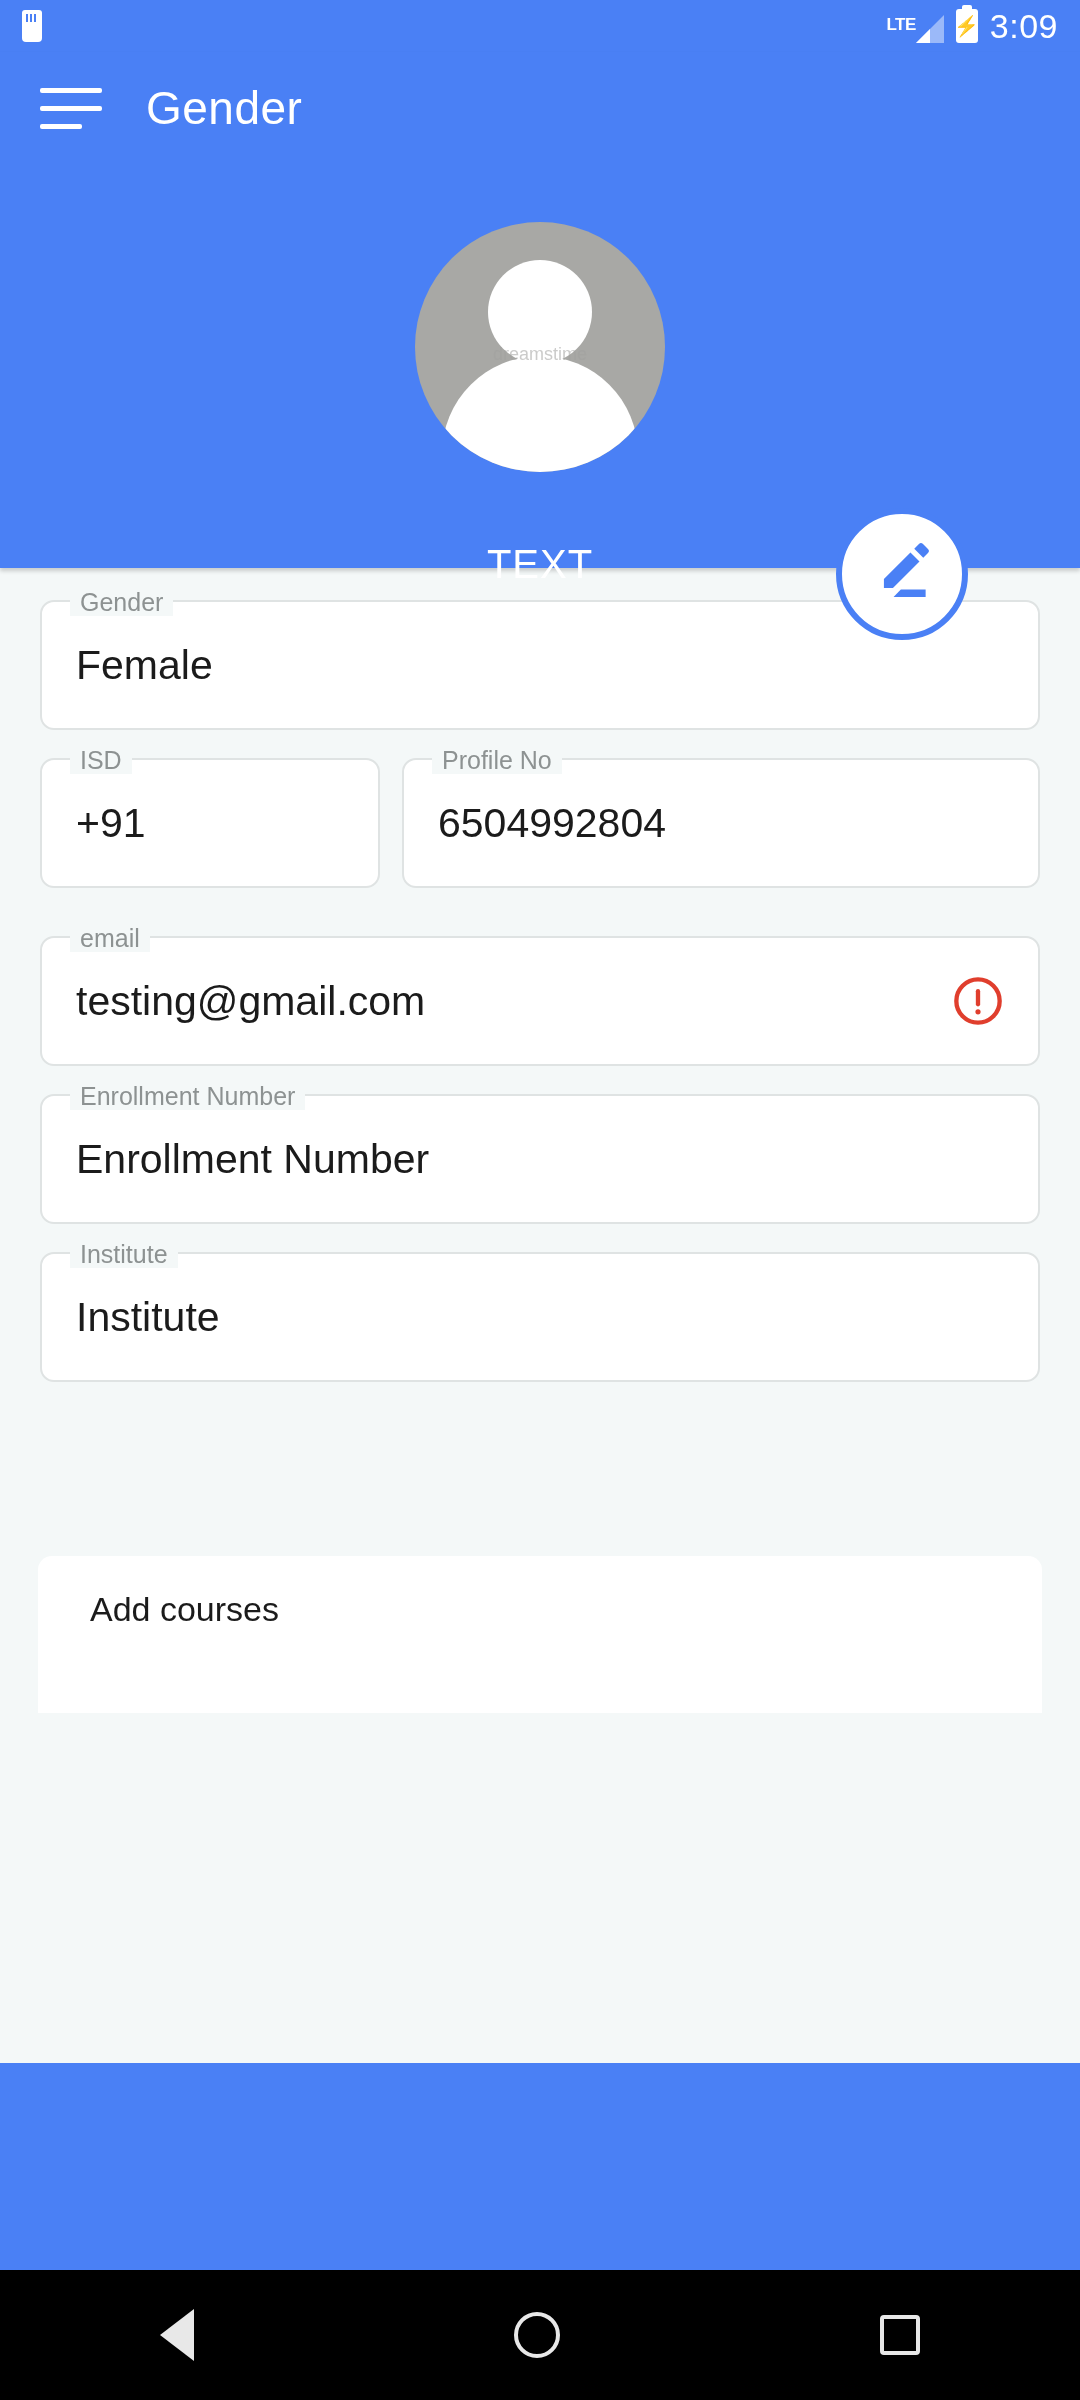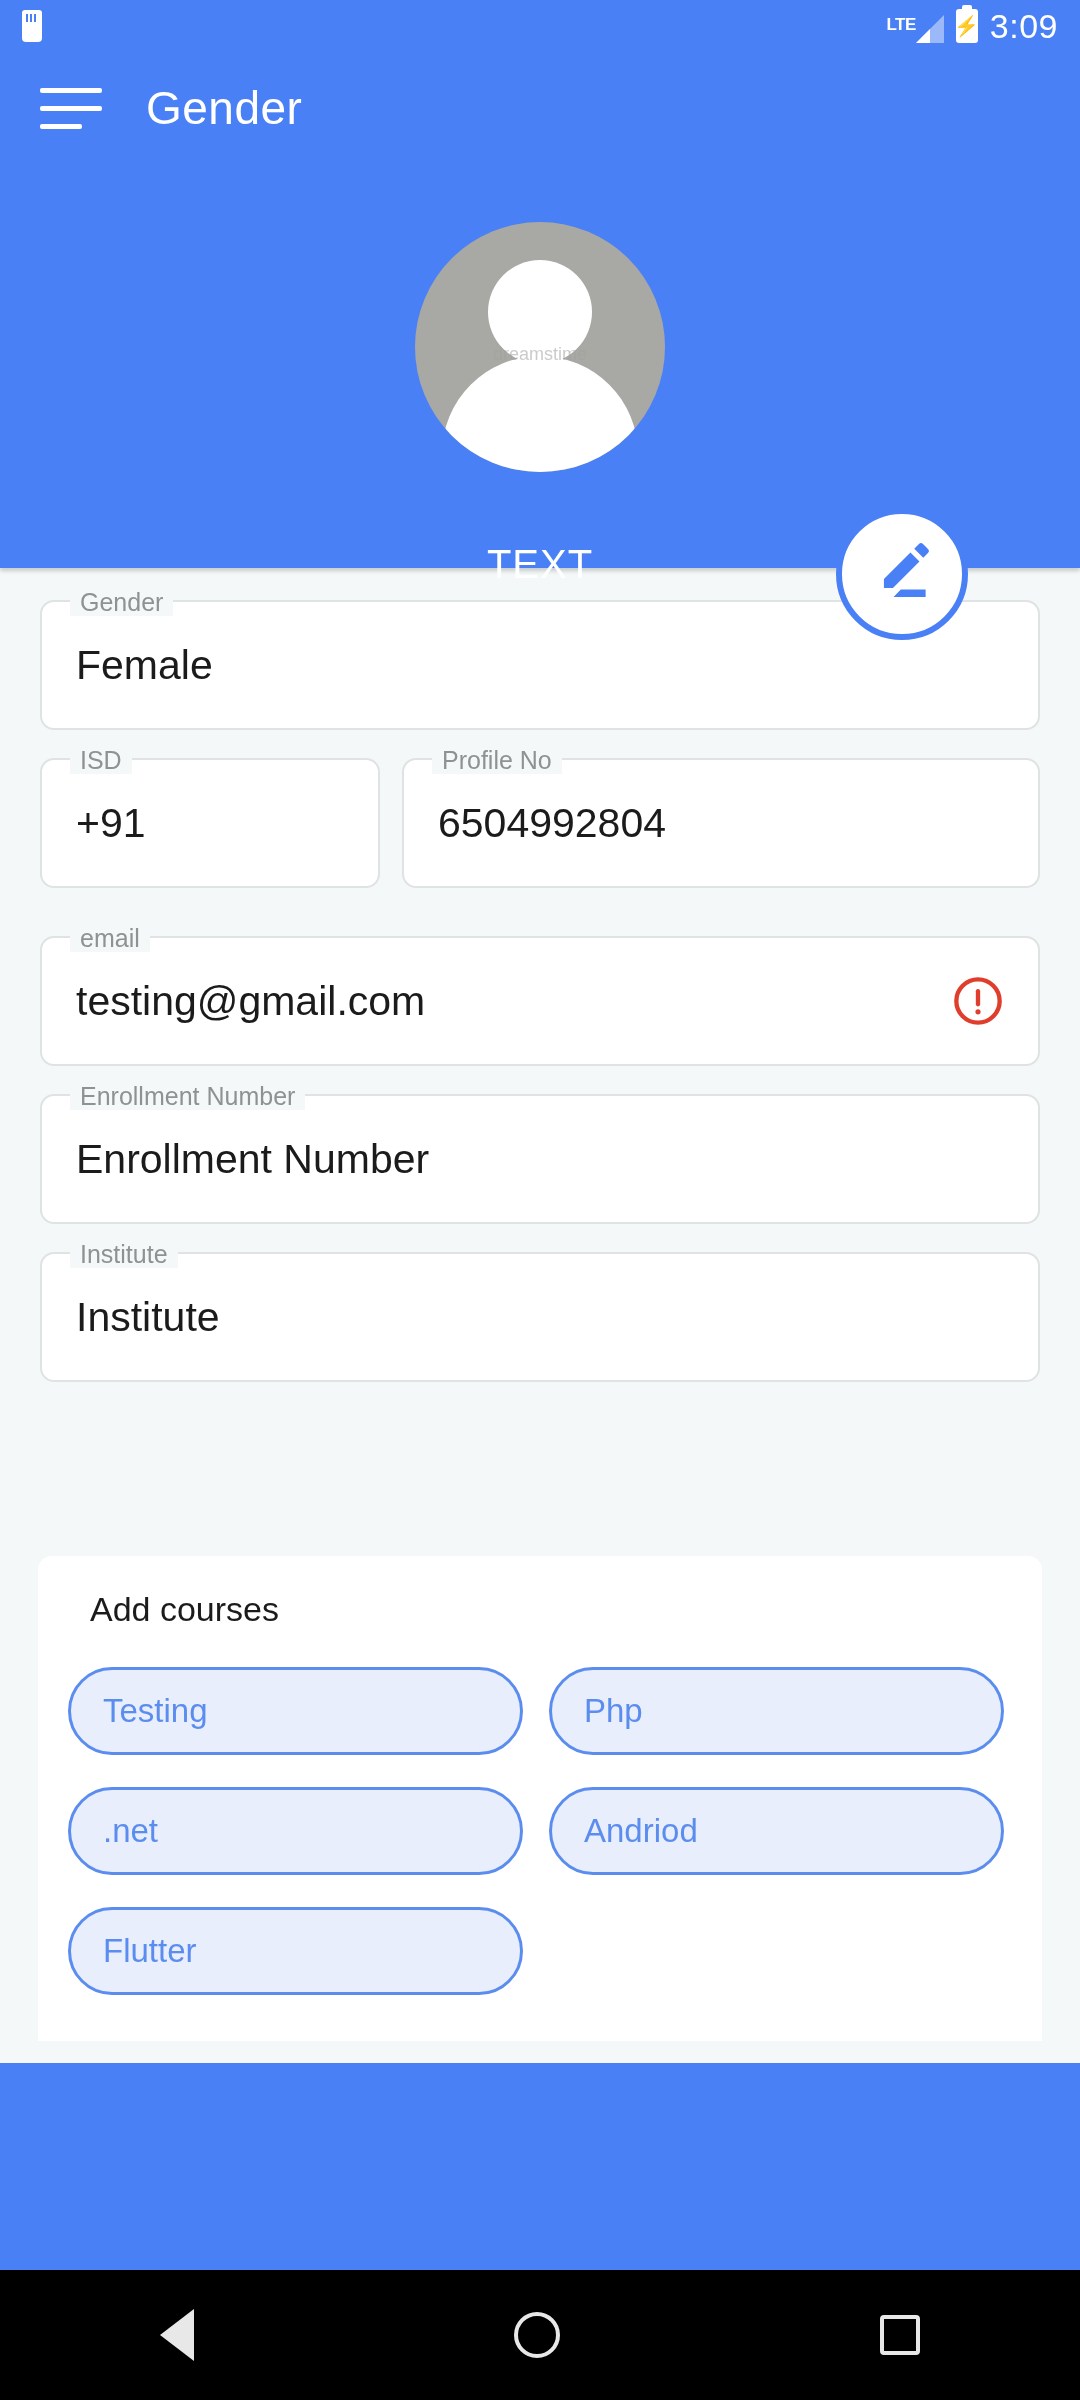--- a/index.html
+++ b/index.html
@@ -231,37 +231,20 @@
 
     <div class="field">
       <span class="field-label">Institute</span>
       <span class="field-value">Institute</span>
     </div>
 
   </div>
 
   <div class="card">
     <div class="card-title">Add courses</div>
-    <div class="chips">
-      <div class="chip">
-          <span>Testing</span>
-        </div>
-      <div class="chip">
-          <span>Php</span>
-        </div>
-      <div class="chip">
-          <span>.net</span>
-        </div>
-      <div class="chip">
-          <span>Andriod</span>
-        </div>
-      <div class="chip">
-          <span>Flutter</span>
-        </div>
-    </div>
   </div>
 
   <div class="bottom-blue"></div>
 
   <div class="navbar">
     <div class="nav-back"></div>
     <div class="nav-home"></div>
     <div class="nav-recent"></div>
   </div>
 

